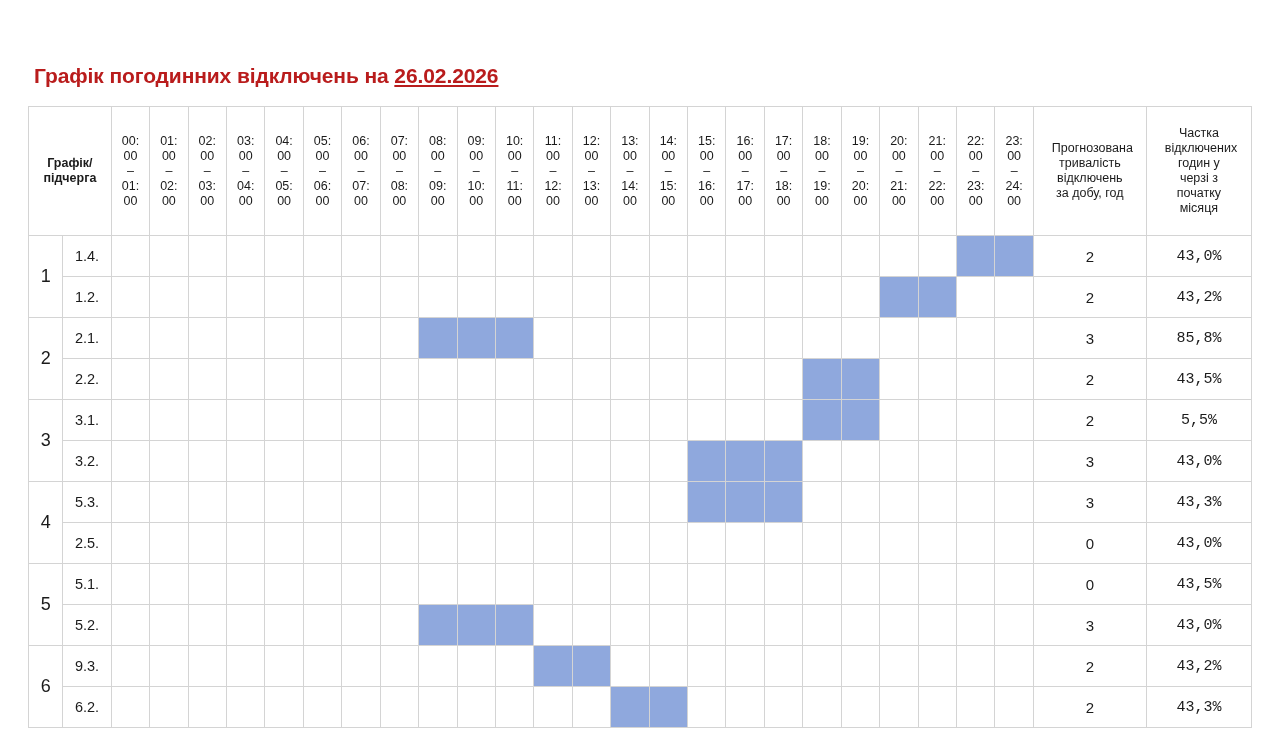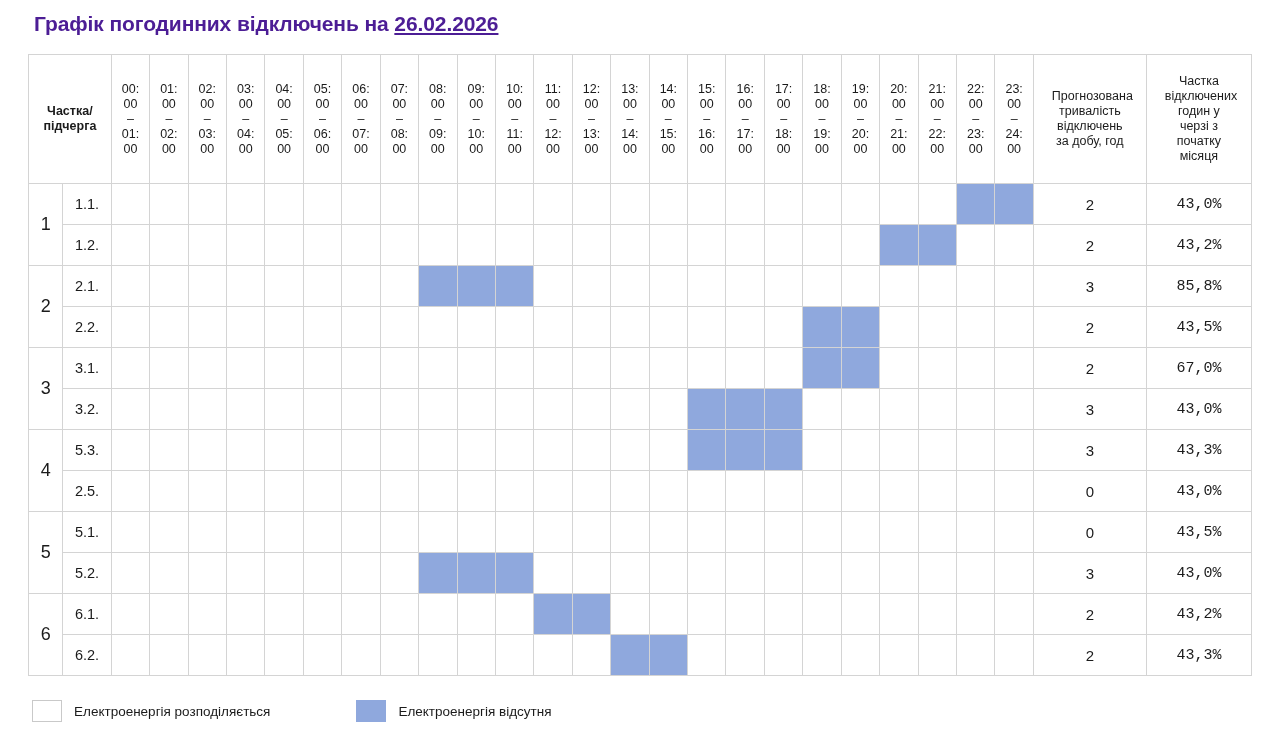--- a/index.html
+++ b/index.html
@@ -18,25 +18,26 @@
   .page {
     width: 1280px;
     height: 750px;
     position: relative;
     box-sizing: border-box;
     padding: 0 28px;
   }
   .title {
     font-size: 21px;
     font-weight: bold;
-    color: #4c1d95;
-    padding-top: 12px;
+    color: #b91c1c;
+    padding-top: 36px;
     padding-bottom: 18px;
     padding-left: 6px;
     letter-spacing: -0.1px;
+    margin-top: 28px;
   }
   .title .date {
     text-decoration: underline;
   }
   table.grid {
     border-collapse: collapse;
     table-layout: fixed;
     width: 1224px;
     margin-left: 0;
   }
@@ -180,21 +181,21 @@
         <col style="width: 38.1px;">
         <col style="width: 38.1px;">
         <col style="width: 38.1px;">
         <col style="width: 38.1px;">
         <col style="width: 112px;">
         <col style="width: 104px;">
       </colgroup>
     <thead>
       <tr class="hdr-row">
         <th colspan="2" class="hdr-queue">
-          <div>Частка/</div>
+          <div>Графік/</div>
           <div>підчерга</div>
         </th>
 
         <th class="hdr-hour">
             <div>00:</div>
             <div>00</div>
             <div>–</div>
             <div>01:</div>
             <div>00</div>
           </th>
@@ -359,21 +360,21 @@
             <div>24:</div>
             <div>00</div>
           </th>
           <th class="hdr-note">Прогнозована тривалість відключень за добу, год</th>
         <th class="hdr-note">Частка відключених годин у черзі з початку місяця</th>
       </tr>
     </thead>
     <tbody>
         <tr class="row-hour">
           <td class="q-cell" rowspan="2">1</td>
-          <td class="sub-cell">1.1.</td>
+          <td class="sub-cell">1.4.</td>
           <td class="slot"></td>
           <td class="slot"></td>
           <td class="slot"></td>
           <td class="slot"></td>
           <td class="slot"></td>
           <td class="slot"></td>
           <td class="slot"></td>
           <td class="slot"></td>
           <td class="slot"></td>
           <td class="slot"></td>
@@ -503,21 +504,21 @@
           <td class="slot"></td>
           <td class="slot"></td>
           <td class="slot"></td>
           <td class="slot off"></td>
           <td class="slot off"></td>
           <td class="slot"></td>
           <td class="slot"></td>
           <td class="slot"></td>
           <td class="slot"></td>
           <td class="dur">2</td>
-          <td class="share">67,0%</td>
+          <td class="share">5,5%</td>
         </tr>
         <tr class="row-hour">
           <td class="sub-cell">3.2.</td>
           <td class="slot"></td>
           <td class="slot"></td>
           <td class="slot"></td>
           <td class="slot"></td>
           <td class="slot"></td>
           <td class="slot"></td>
           <td class="slot"></td>
@@ -654,21 +655,21 @@
           <td class="slot"></td>
           <td class="slot"></td>
           <td class="slot"></td>
           <td class="slot"></td>
           <td class="slot"></td>
           <td class="dur">3</td>
           <td class="share">43,0%</td>
         </tr>
         <tr class="row-hour">
           <td class="q-cell" rowspan="2">6</td>
-          <td class="sub-cell">6.1.</td>
+          <td class="sub-cell">9.3.</td>
           <td class="slot"></td>
           <td class="slot"></td>
           <td class="slot"></td>
           <td class="slot"></td>
           <td class="slot"></td>
           <td class="slot"></td>
           <td class="slot"></td>
           <td class="slot"></td>
           <td class="slot"></td>
           <td class="slot"></td>

